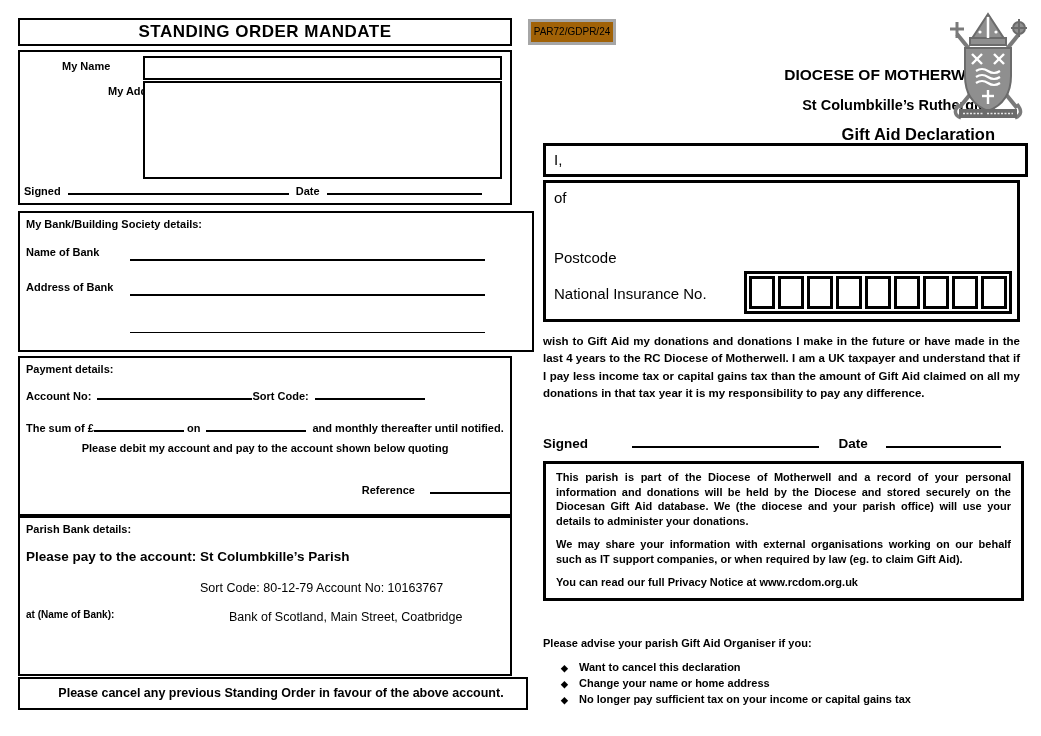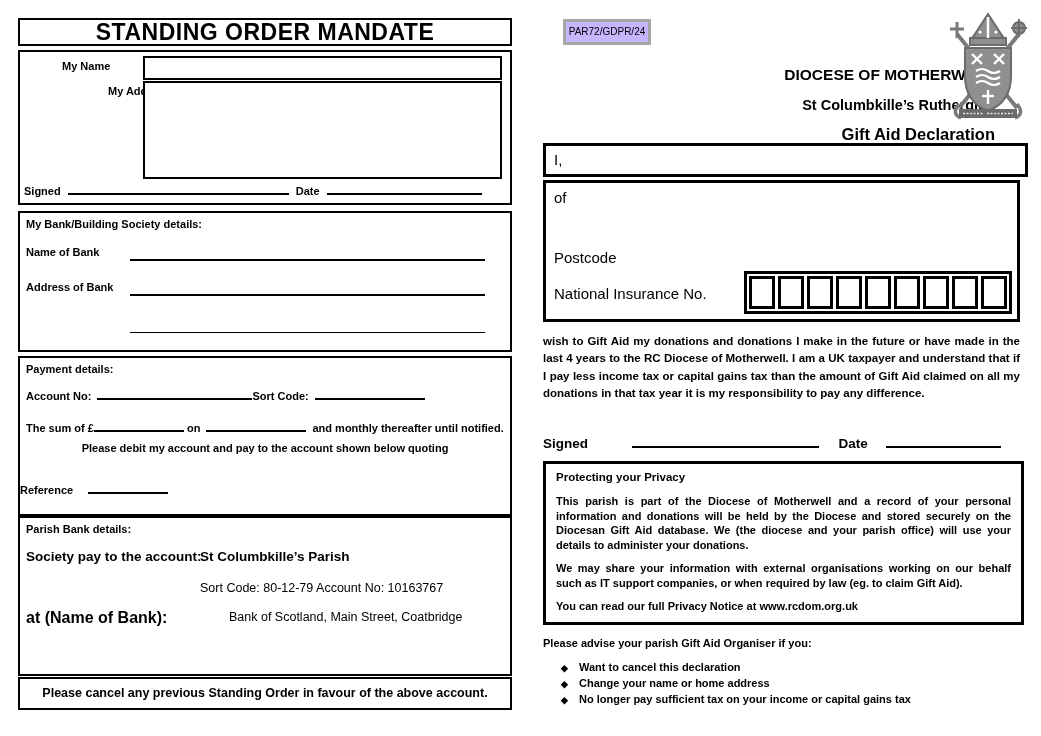--- a/index.html
+++ b/index.html
@@ -7,37 +7,37 @@
         font-family:"Liberation Sans",sans-serif;color:#000;overflow:hidden;}
   .abs{position:absolute;}
   .b2{border:2px solid #000;}
   .b3{border:3px solid #000;}
   .bold{font-weight:bold;}
   .line{display:inline-block;border-bottom:2px solid #000;height:14px;vertical-align:baseline;}
   .thinline{display:inline-block;border-bottom:1.5px solid #000;height:14px;vertical-align:baseline;}
 
   
   .so-title{left:18px;top:18px;width:490px;height:24px;text-align:center;
-            font-size:23px;font-weight:bold;line-height:24px;letter-spacing:.5px;}
+            font-size:17px;font-weight:bold;line-height:24px;letter-spacing:.5px;}
   .personal-box{left:18px;top:50px;width:490px;height:151px;}
   .lbl{font-size:11px;font-weight:bold;}
   .name-input{left:123px;top:4px;width:355px;height:20px;border:2px solid #000;background:#fff;}
   .addr-input{left:123px;top:29px;width:355px;height:94px;border:2px solid #000;background:#fff;}
   .sig-row{left:4px;bottom:6px;width:478px;font-size:11px;font-weight:bold;}
 
-  .bank-box{left:18px;top:211px;width:490px;height:137px;font-size:11px;}
+  .bank-box{left:18px;top:211px;width:490px;height:137px;font-size:11px;padding-left:22px;}
   .pay-box{left:18px;top:356px;width:490px;height:156px;font-size:11px;}
   .parish-box{left:18px;top:516px;width:490px;height:156px;}
   .sec-head{position:absolute;left:6px;top:5px;font-size:11px;font-weight:bold;}
   .cancel-box{left:18px;top:677px;width:490px;height:29px;text-align:center;
-              font-size:12.5px;font-weight:bold;line-height:28px;}
+              font-size:12.5px;font-weight:bold;line-height:28px;padding-left:16px;}
 
   
-  .par-box{left:528px;top:19px;width:82px;height:20px;border:3px solid #a6a6a6;background:#c4b5fd;
-           font-size:10px;text-align:center;line-height:19px;margin-left:35px;}
+  .par-box{left:528px;top:19px;width:82px;height:20px;border:3px solid #a6a6a6;background:#a16207;
+           font-size:10px;text-align:center;line-height:19px;}
   .r-head{left:540px;top:26px;width:455px;text-align:right;margin-top:40px;}
   .r-head .h1{font-size:15.5px;font-weight:bold;margin:0 0 13px 0;}
   .r-head .h2{font-size:14.5px;font-weight:bold;margin:0 0 12px 0;}
   .r-head .h3{font-size:16.5px;font-weight:bold;margin:0;}
   .crest{left:943px;top:12px;width:90px;height:112px;}
 
   .decl-i{left:543px;top:143px;width:471px;height:28px;font-size:15px;line-height:28px;padding-left:8px;}
   .decl-of{left:543px;top:180px;width:471px;height:136px;font-size:15px;}
   .ni-row{position:absolute;right:5px;bottom:5px;display:flex;gap:3px;
           border:3px solid #000;padding:2px;background:#fff;}
@@ -95,32 +95,32 @@
       <span class="line" style="width:155px;margin-left:3px;"></span><span>Sort Code:</span>
       <span class="line" style="width:110px;margin-left:3px;"></span>
     </div>
     <div class="abs bold" style="left:6px;top:58px;">
       <span>The sum of £</span><span class="line" style="width:90px;"></span>
       <span>on</span>
       <span class="line" style="width:100px;margin:0 3px;"></span>
       <span>and monthly thereafter until notified.</span>
     </div>
     <div class="abs bold" style="left:0;top:84px;width:100%;text-align:center;">Please debit my account and pay to the account shown below quoting</div>
-    <div class="abs bold" style="left:0;top:120px;width:100%;text-align:left;">
+    <div class="abs bold" style="left:0;top:120px;width:100%;text-align:right;">
       <span>Reference</span>
       <span class="line" style="width:80px;margin-left:12px;"></span>
     </div>
   </div>
 
   <div class="abs b2 parish-box">
     <span class="sec-head">Parish Bank details:</span>
-    <span class="abs bold" style="left:6px;top:31px;font-size:13.5px;">Society pay to the account:</span>
+    <span class="abs bold" style="left:6px;top:31px;font-size:13.5px;">Please pay to the account:</span>
     <span class="abs bold" style="left:180px;top:31px;font-size:13.5px;">St Columbkille’s Parish</span>
     <span class="abs" style="left:180px;top:63px;font-size:12.5px;">Sort Code: 80-12-79 Account No: 10163767</span>
-    <span class="abs bold" style="left:6px;top:91px;font-size:16px;">at (Name of Bank):</span>
+    <span class="abs bold" style="left:6px;top:91px;font-size:10px;">at (Name of Bank):</span>
     <span class="abs" style="left:180px;top:92px;font-size:12.5px;margin-left:29px;">Bank of Scotland, Main Street, Coatbridge</span>
   </div>
 
   <div class="abs b2 cancel-box">Please cancel any previous Standing Order in favour of the above account.</div>
 
   <div class="abs par-box">PAR72/GDPR/24</div>
 
   <div class="abs r-head">
     <div class="h1">DIOCESE OF MOTHERWELL</div>
     <div class="h2">St Columbkille’s Rutherglen</div>
@@ -201,21 +201,20 @@
   <div class="abs statement">wish to Gift Aid my donations and donations I make in the future or have made in the last 4 years to the RC Diocese of Motherwell.  I am a UK taxpayer and understand that if I pay less income tax or capital gains tax than the amount of Gift Aid claimed on all my donations in that tax year it is my responsibility to pay any difference.</div>
 
   <div class="abs r-sig">
     <span>Signed</span>
     <span class="line" style="width:187px;margin-left:40px;"></span>
     <span style="margin-left:16px;">Date</span>
     <span class="line" style="width:115px;margin-left:14px;"></span>
   </div>
 
   <div class="abs b3 privacy-box">
-    <p class="privacy-head">Protecting your Privacy</p>
     <p>This parish is part of the Diocese of Motherwell and a record of your personal information and donations will be held by the Diocese and stored securely on the Diocesan Gift Aid database. We (the diocese and your parish office) will use your details to administer your donations.</p>
     <p>We may share your information with external organisations working on our behalf such as IT support companies, or when required by law (eg. to claim Gift Aid).</p>
     <p><span>You can read our full </span><span class="bold">Privacy Notice</span><span> at www.rcdom.org.uk</span></p>
   </div>
 
   <div class="abs advise">
     <p class="advise-head">Please advise your parish Gift Aid Organiser if you:</p>
     <ul>
       <li><span class="diamond">◆</span><span>Want to cancel this declaration</span></li>
       <li><span class="diamond">◆</span><span>Change your name or home address</span></li>

